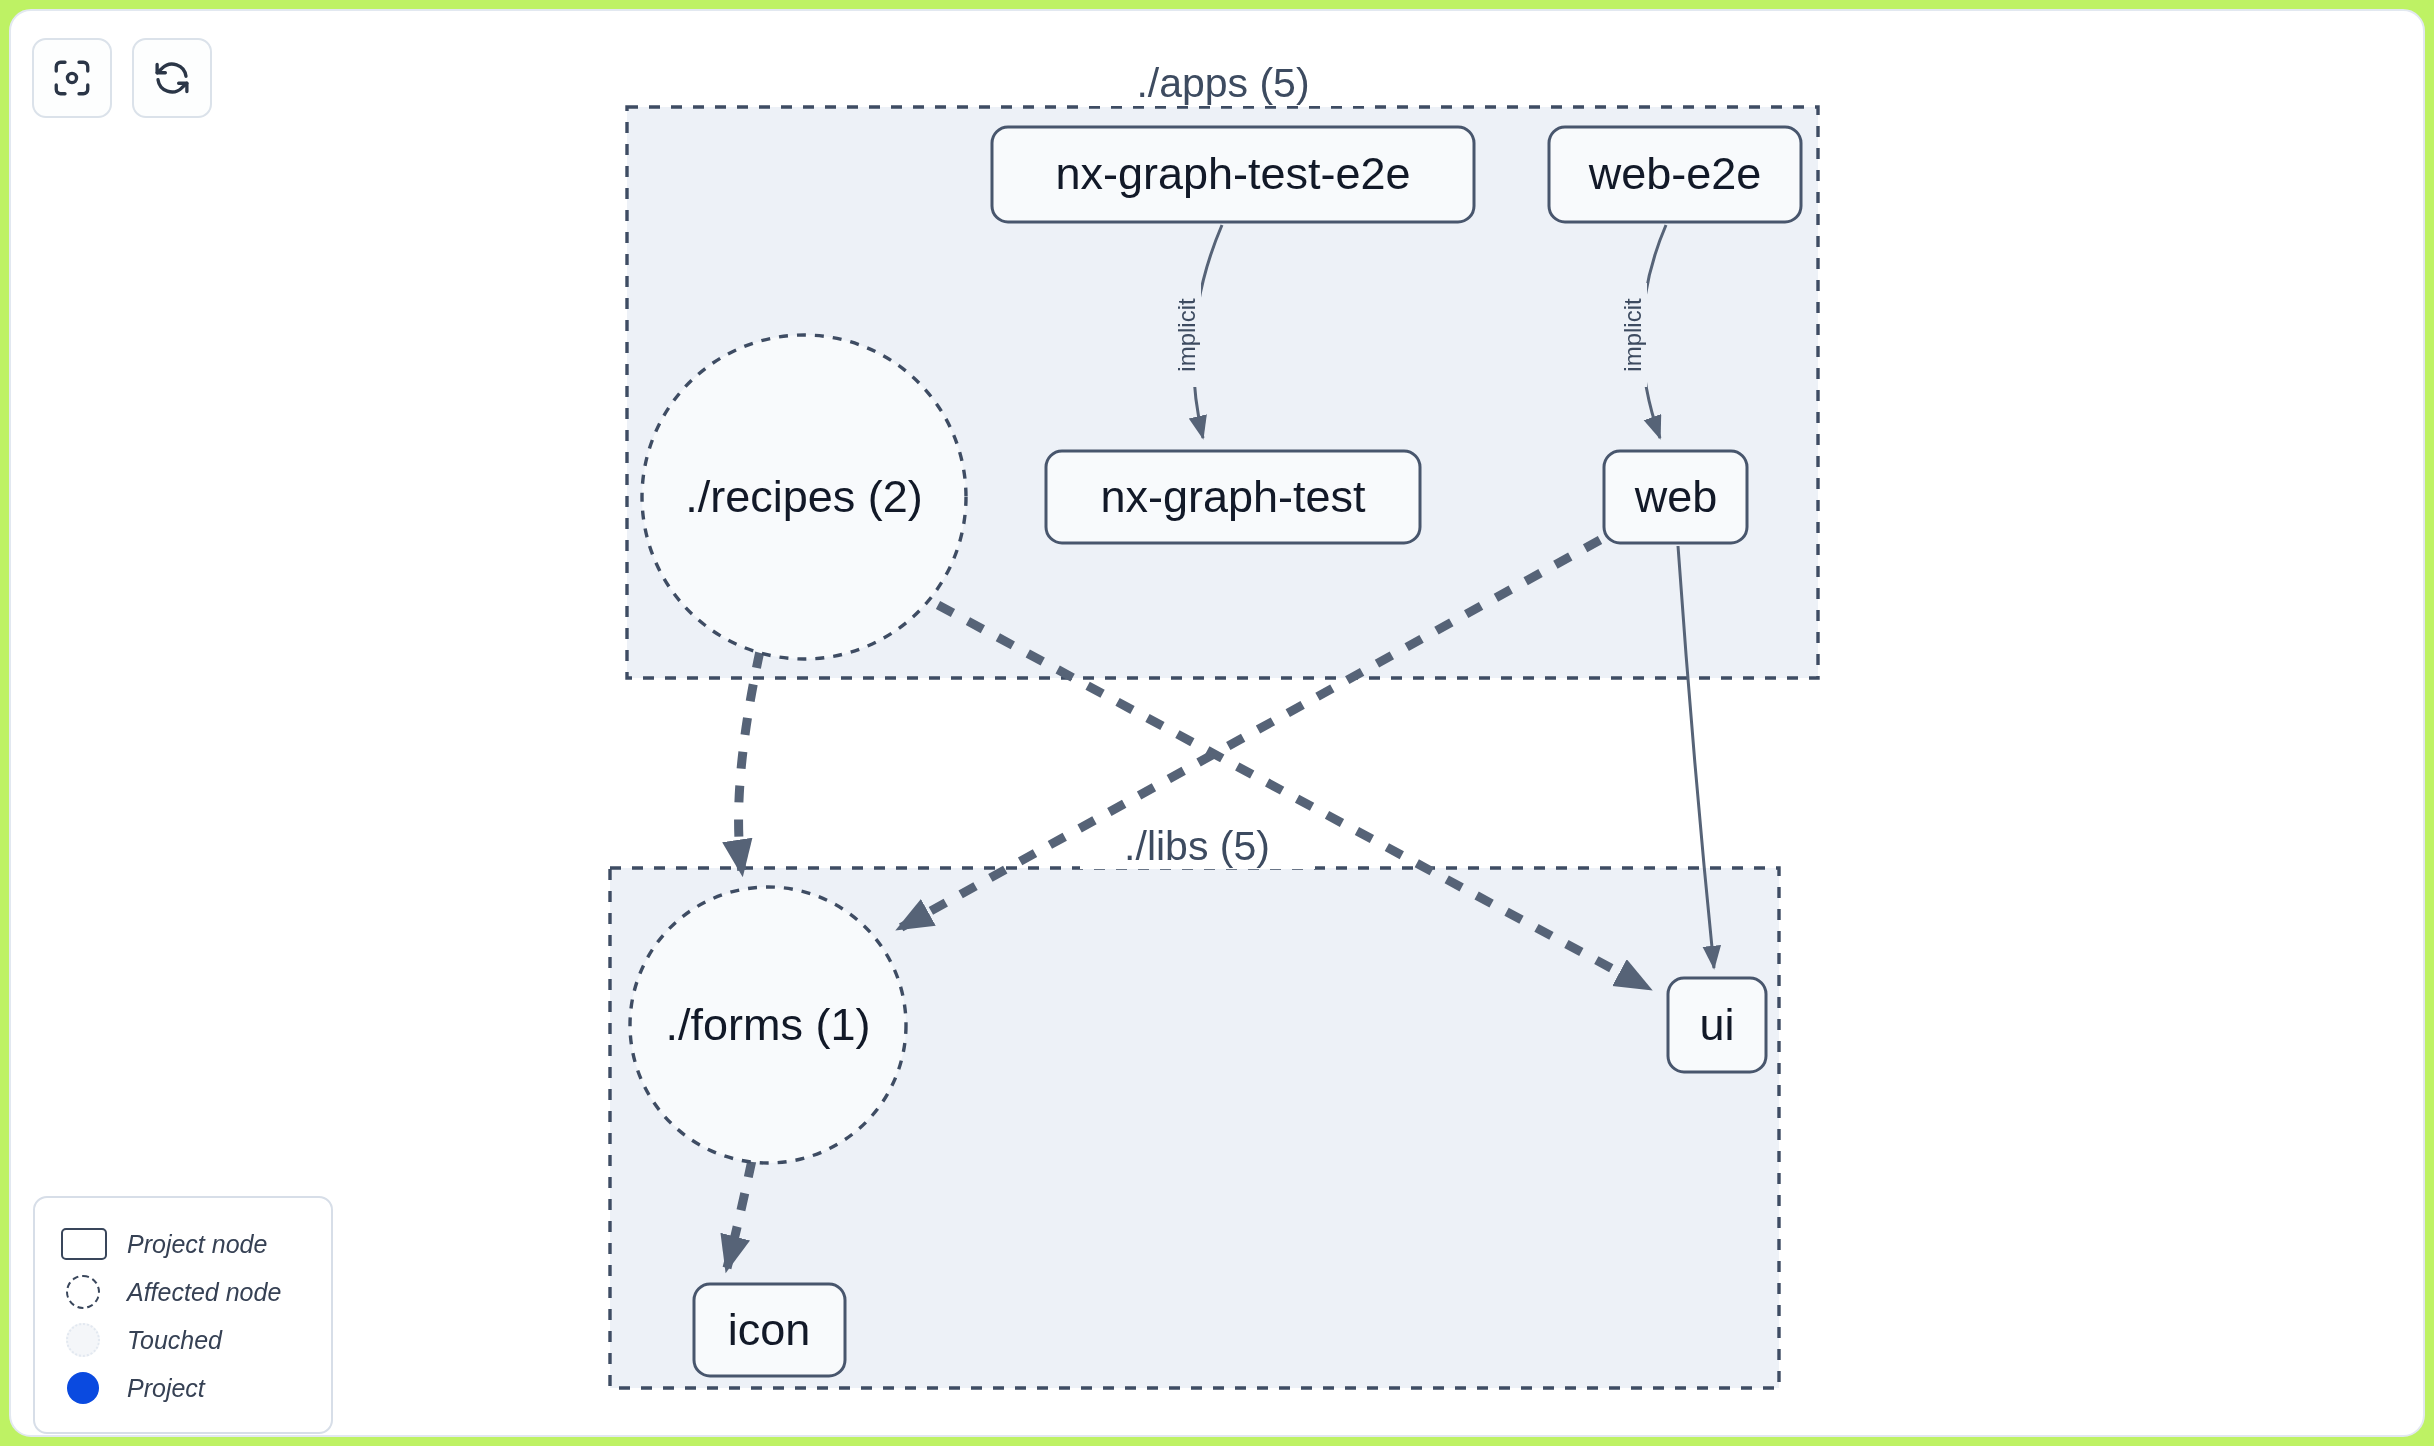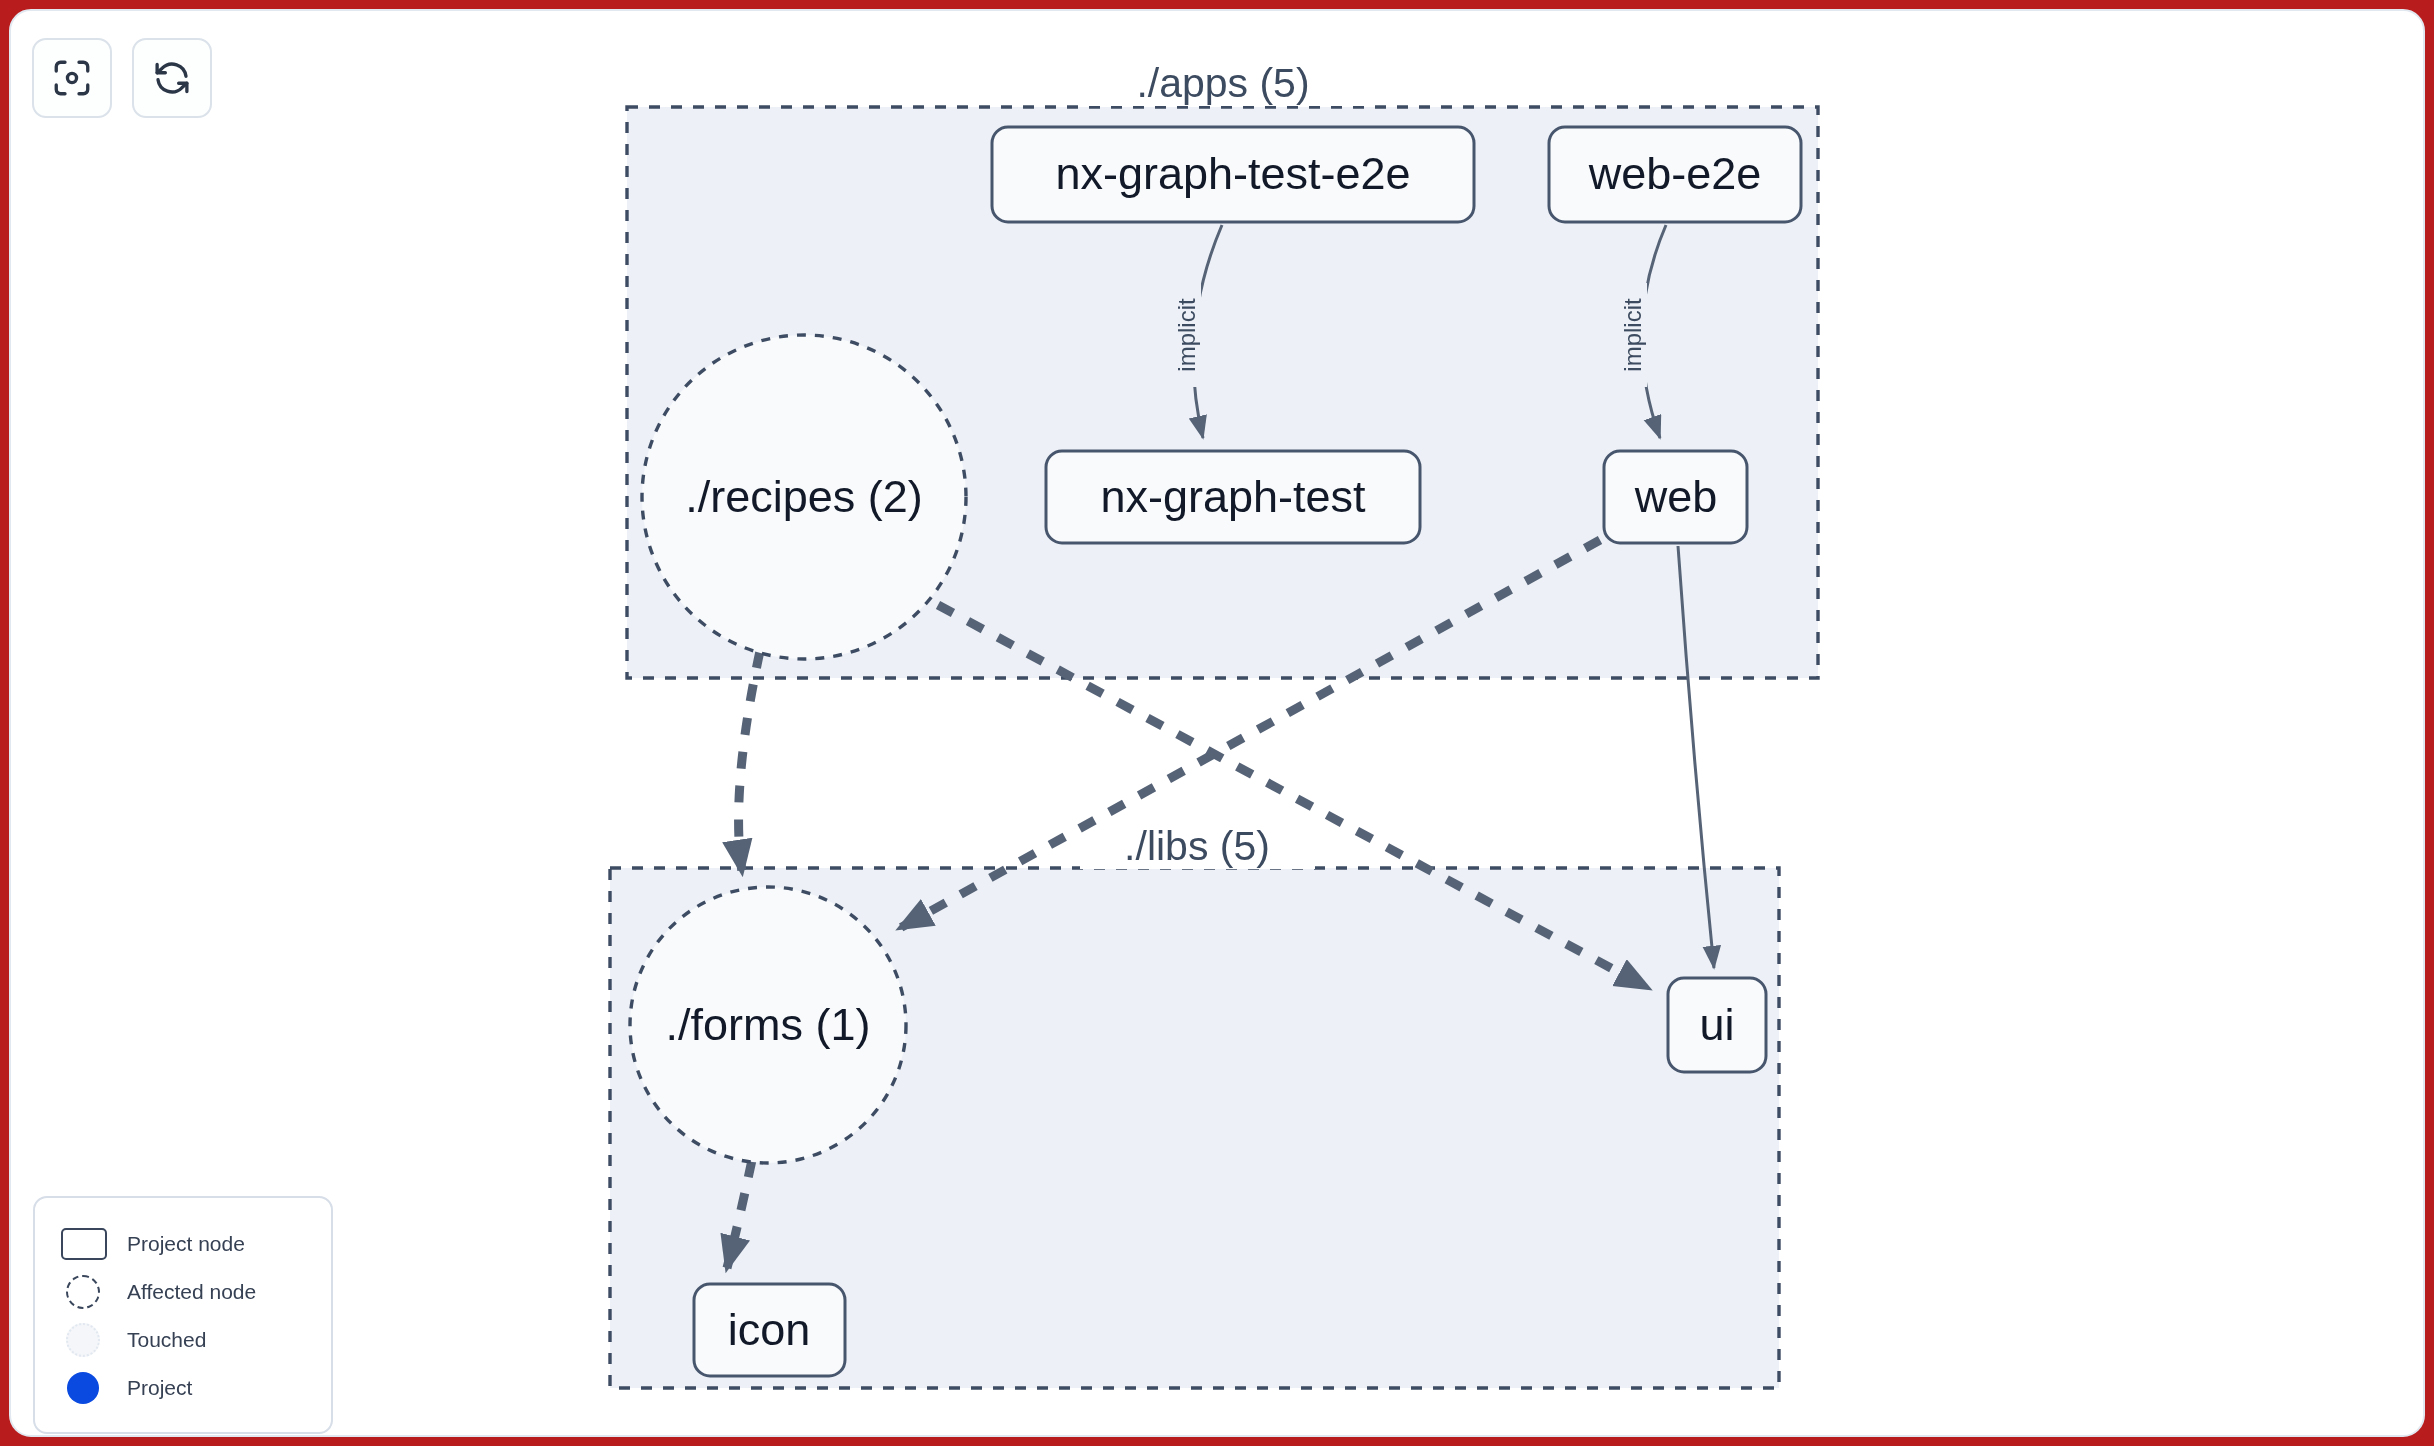--- a/index.html
+++ b/index.html
@@ -5,21 +5,21 @@
   html, body {
     margin: 0;
     padding: 0;
     background: #ffffff;
     font-family: "Liberation Sans", sans-serif;
   }
   #app {
     position: relative;
     width: 2434px;
     height: 1446px;
-    background: #b91c1c;
+    background: #bef264;
     overflow: hidden;
   }
   
   .panel-frame {
     position: absolute;
     left: 9px;
     top: 9px;
     width: 2416px;
     height: 1428px;
     border: 2px solid #e2e8f0;
@@ -164,24 +164,25 @@
   }
   .sw-touched {
     width: 32px;
     height: 32px;
     border-radius: 50%;
     background: #0a4ae0;
     margin-left: 6px;
   }
   .legend-text {
     font-family: "Liberation Sans", sans-serif;
-    font-size: 21px;
+    font-size: 25px;
     color: #364154;
     margin-left: 14px;
     white-space: nowrap;
+    font-style: italic;
   }
 </style>
 </head>
 <body>
 
 <div id="app">
 
   <div class="panel-frame"></div>
 
   <div class="toolbar">

